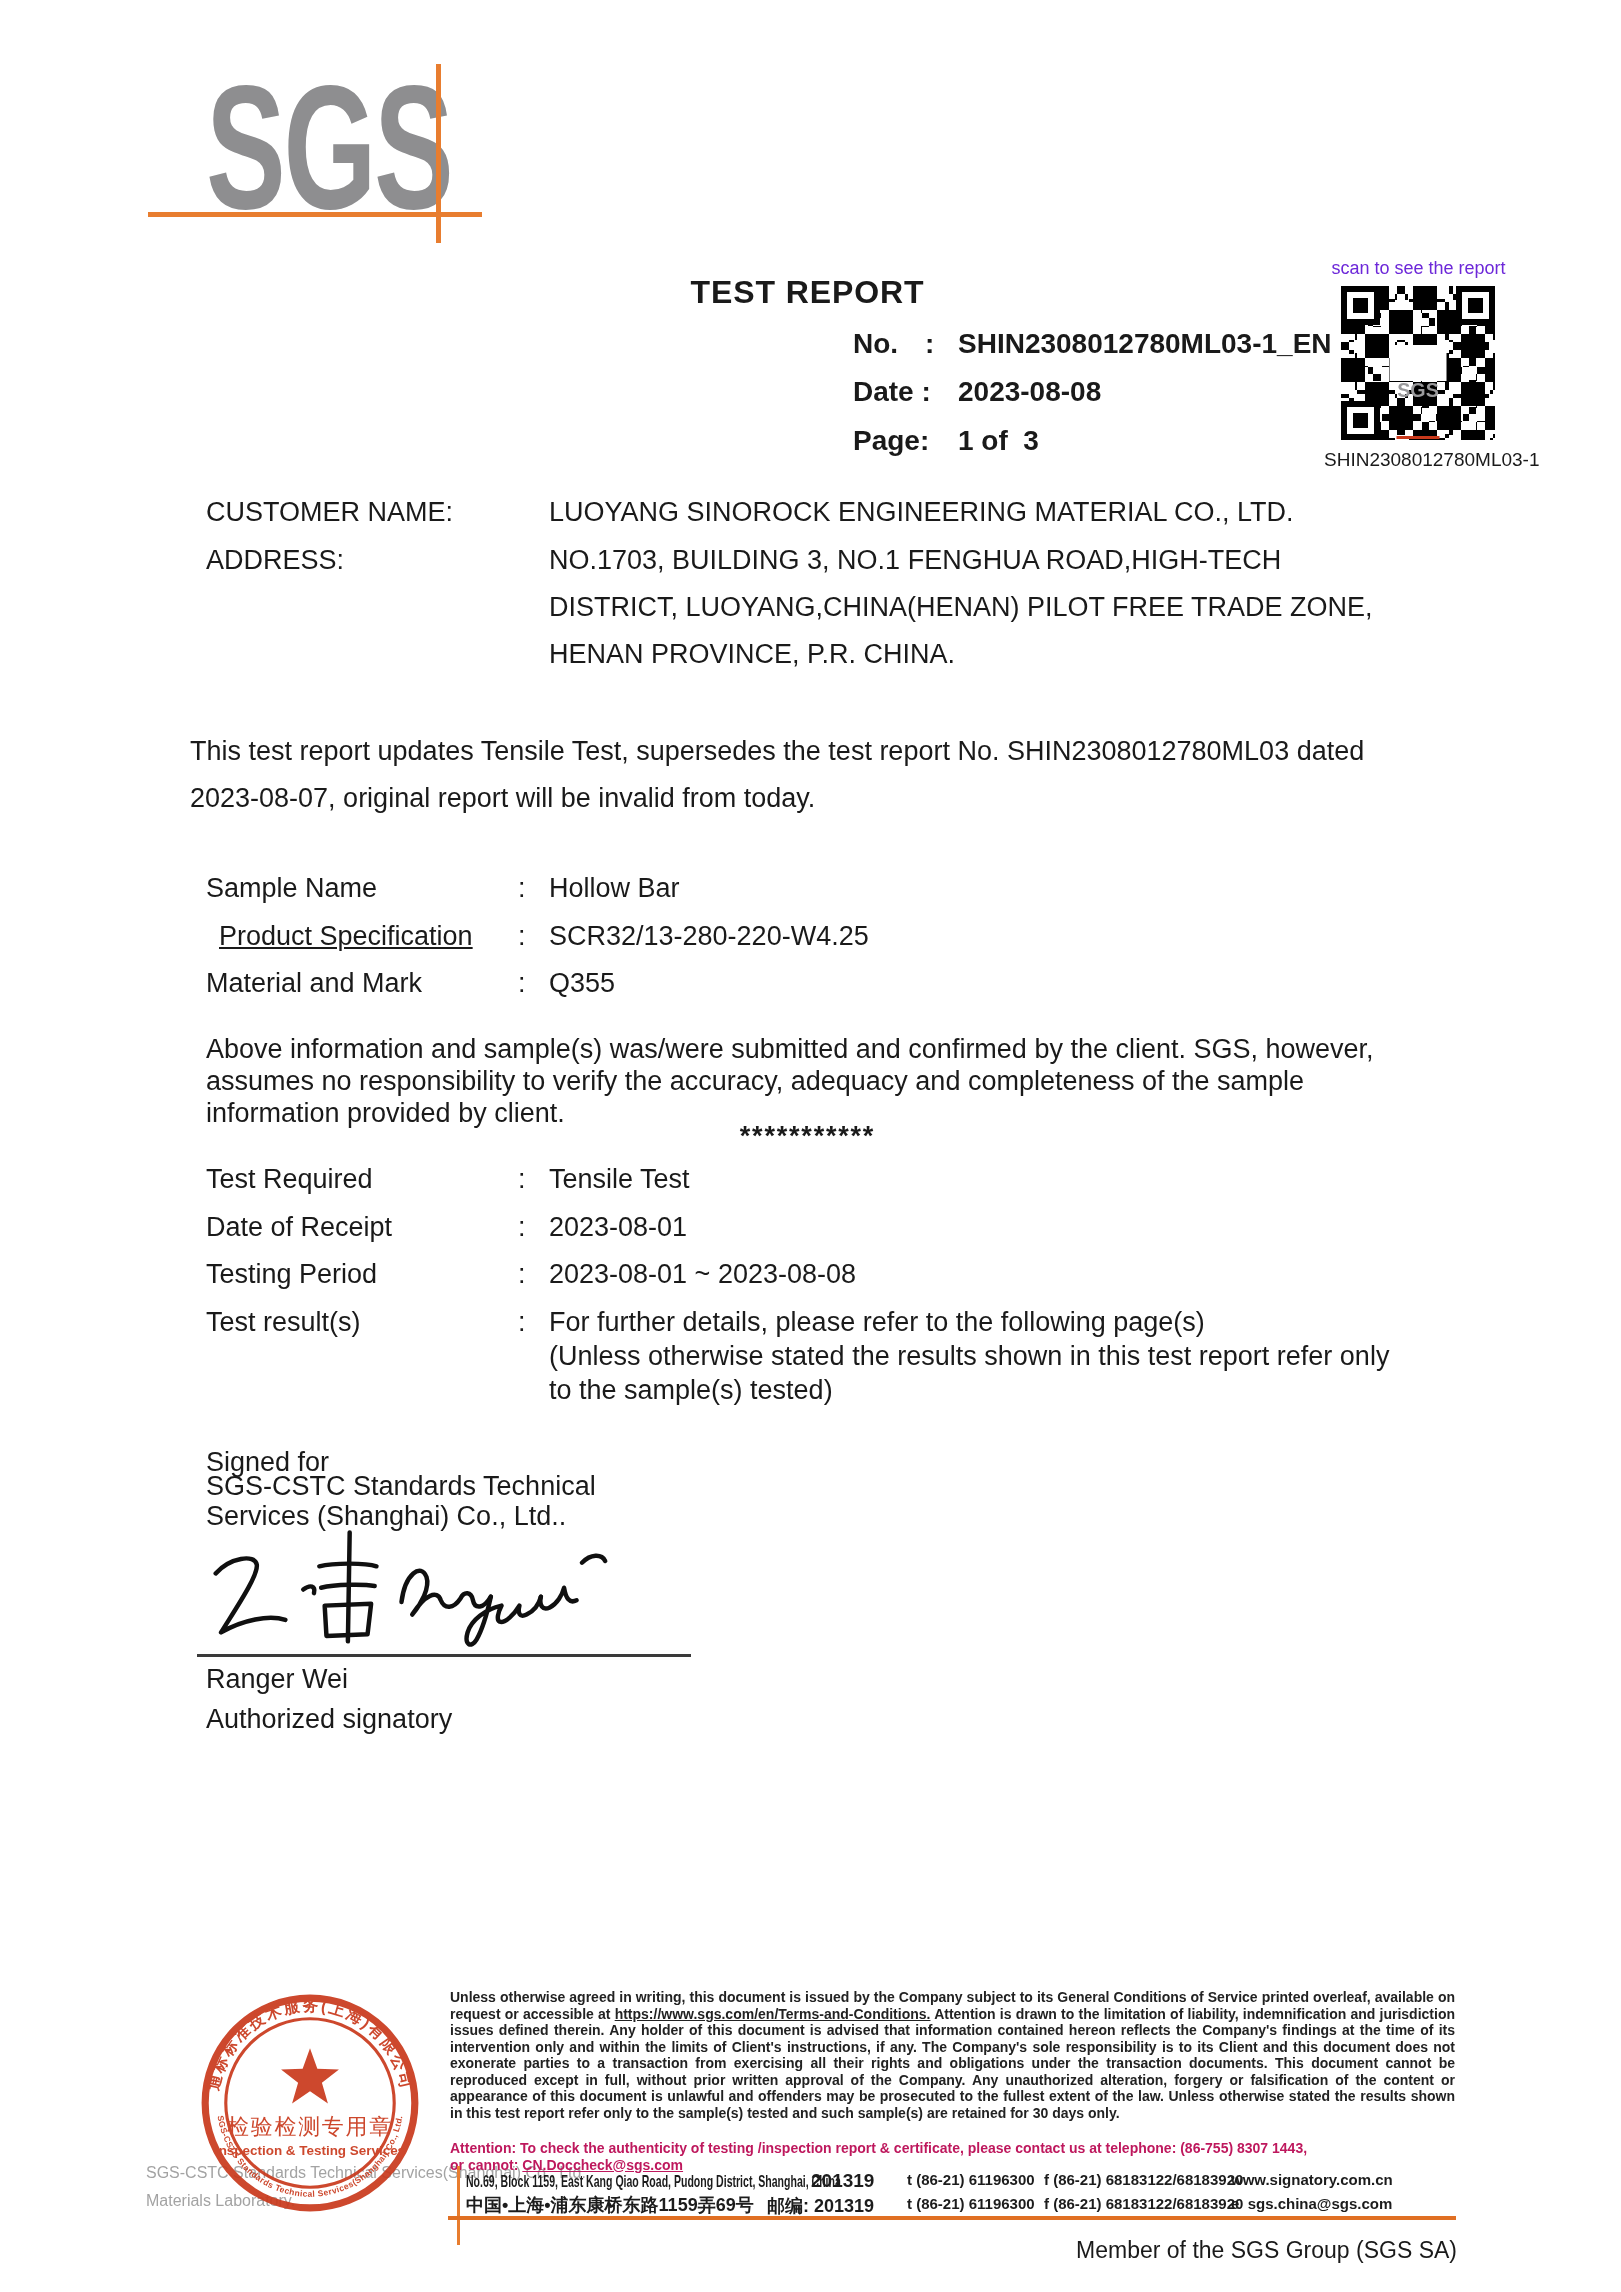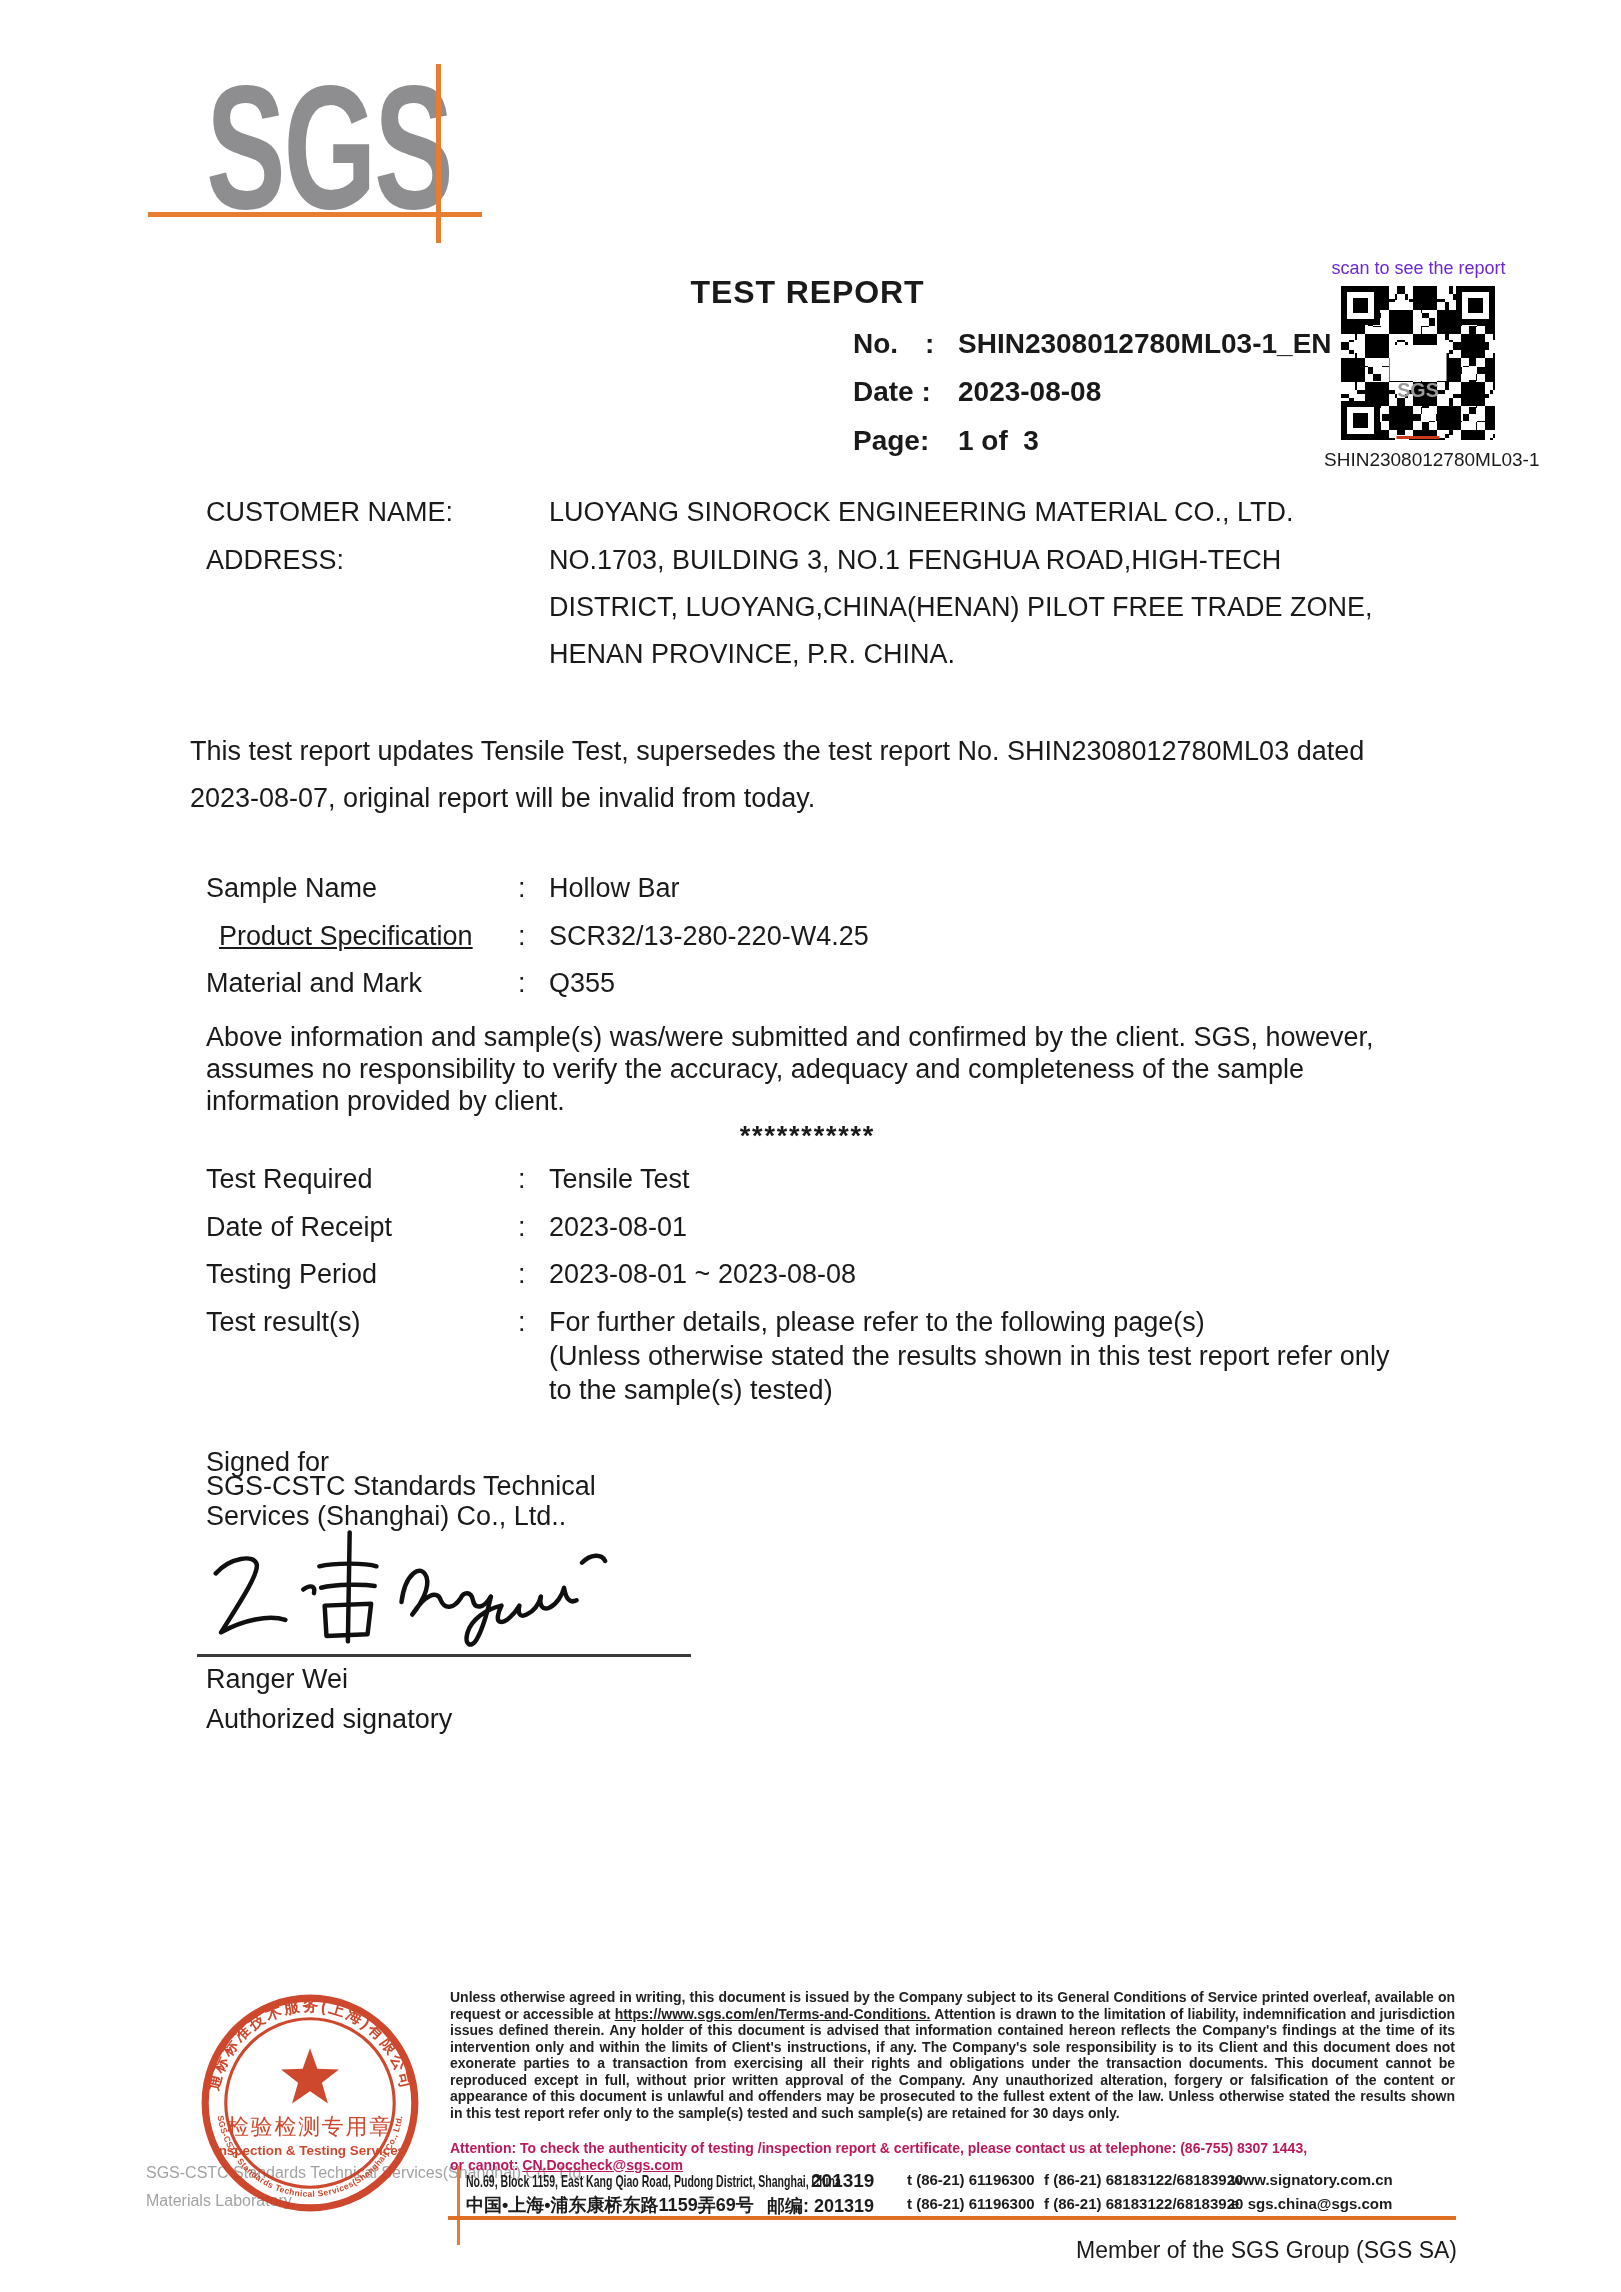--- a/index.html
+++ b/index.html
@@ -37,21 +37,21 @@
   .qr-finder{position:absolute;width:39px;height:39px;border:6.3px solid #000;background:#fff;box-sizing:border-box;}
   .qr-finder::after{content:"";position:absolute;inset:6.3px;background:#000;}
   .qr-center{
     position:absolute;left:50%;top:50%;transform:translate(-50%,-50%);
     width:57px;height:36px;background:#fff;text-align:center;
   }
   .qr-center .sgs{font-size:19.7px;font-weight:bold;color:#9a9a9c;line-height:27px;display:block;}
   .qr-center .bar{display:block;width:43px;height:2.7px;background:#c9391c;margin:0 auto;}
   .qr-caption{left:1324px;top:449px;width:190px;text-align:center;font-size:19px;color:#1a1a1a;}
   
-  .wrap{white-space:normal;}
+  .wrap{white-space:normal;margin-top:12px;}
   .disclaimer{left:206px;top:1021px;width:1222px;font-size:27px;line-height:32px;}
   .stars{left:484px;top:1121px;width:647px;text-align:center;font-size:27px;font-weight:bold;letter-spacing:1.8px;}
   
   .sig-line{left:197px;top:1654px;width:494px;height:2.7px;background:#3a3a3a;}
   
   .terms{
     left:450px;top:1989px;width:1005px;font-size:14px;font-weight:bold;color:#222;
     line-height:16.5px;text-align:justify;white-space:normal;
   }
   .terms a{color:#222;text-decoration:underline;}

